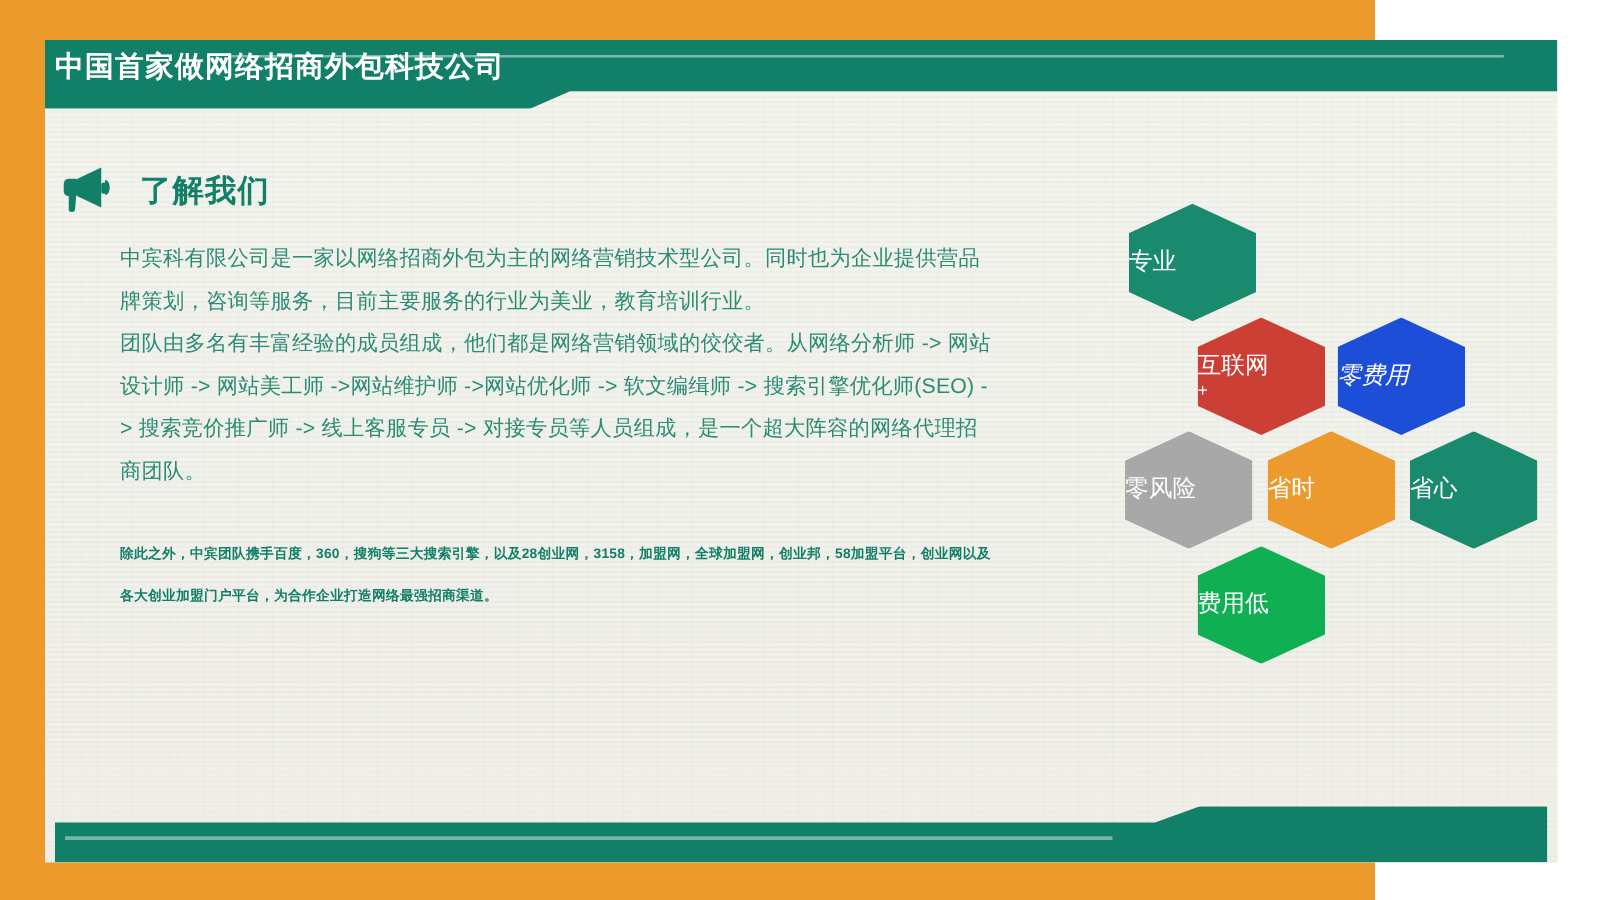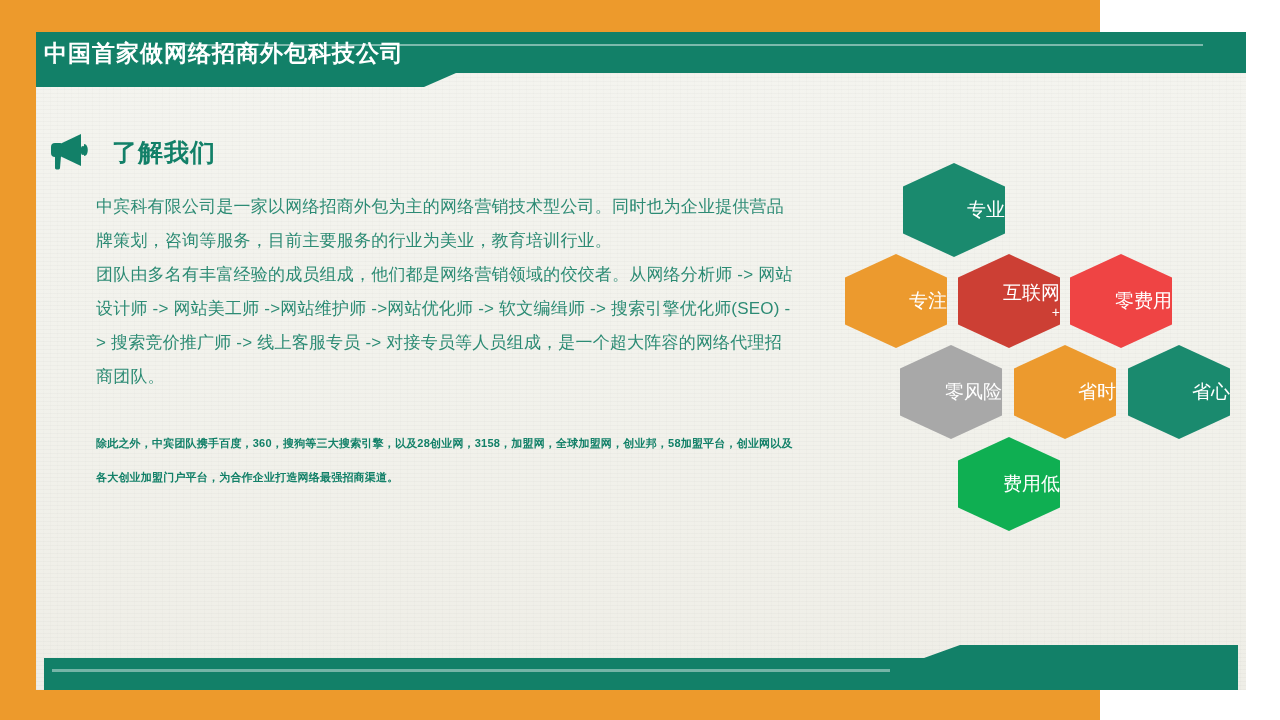--- a/index.html
+++ b/index.html
@@ -79,21 +79,21 @@
     margin-top: 32px;
   }
 
   
   #hex-cluster { position: absolute; left: 0; top: 0; width: 1280px; height: 720px; }
   .hex {
     position: absolute;
     width: 102px; height: 94px;
     clip-path: polygon(50% 0%, 100% 25%, 100% 75%, 50% 100%, 0% 75%, 0% 25%);
     display: flex; flex-direction: column;
-    align-items: flex-end; justify-content: center;
+    align-items: flex-start; justify-content: center;
     color: #ffffff;
     font-size: 19px;
     line-height: 22px;
     text-align: center;
     white-space: nowrap;
   }
   .hex .sub { font-size: 14px; line-height: 16px; }
 
   
   #footer-band {
@@ -141,28 +141,25 @@
   <div id="body-col">
     <div class="para" id="para-1">中宾科有限公司是一家以网络招商外包为主的网络营销技术型公司。同时也为企业提供营品牌策划，咨询等服务，目前主要服务的行业为美业，教育培训行业。</div>
     <div class="para" id="para-2">团队由多名有丰富经验的成员组成，他们都是网络营销领域的佼佼者。从网络分析师 -&gt; 网站设计师 -&gt; 网站美工师 -&gt;网站维护师 -&gt;网站优化师 -&gt; 软文编缉师 -&gt; 搜索引擎优化师(SEO) -&gt; 搜索竞价推广师 -&gt; 线上客服专员 -&gt; 对接专员等人员组成，是一个超大阵容的网络代理招商团队。</div>
     <div class="closing">除此之外，中宾团队携手百度，360，搜狗等三大搜索引擎，以及28创业网，3158，加盟网，全球加盟网，创业邦，58加盟平台，创业网以及各大创业加盟门户平台，为合作企业打造网络最强招商渠道。</div>
   </div>
 
   <div id="hex-cluster">
       <div class="hex" style="left: 903px; top: 163px; background: rgb(26, 138, 110);">
         <span>专业</span>
       </div>
-      <div class="hex" style="left: 845px; top: 254px; background: rgb(236, 154, 46);">
-        <span>专注</span>
-      </div>
       <div class="hex" style="left: 958px; top: 254px; background: rgb(204, 63, 52);">
         <span>互联网</span>
         <span class="sub">+</span>
       </div>
-      <div class="hex" style="left: 1070px; top: 254px; background: #ef4444;">
+      <div class="hex" style="left: 1070px; top: 254px; background: #1d4ed8; font-style: italic;">
         <span>零费用</span>
       </div>
       <div class="hex" style="left: 900px; top: 345px; background: rgb(168, 168, 168);">
         <span>零风险</span>
       </div>
       <div class="hex" style="left: 1014px; top: 345px; background: rgb(236, 154, 46);">
         <span>省时</span>
       </div>
       <div class="hex" style="left: 1128px; top: 345px; background: rgb(26, 138, 110);">
         <span>省心</span>

